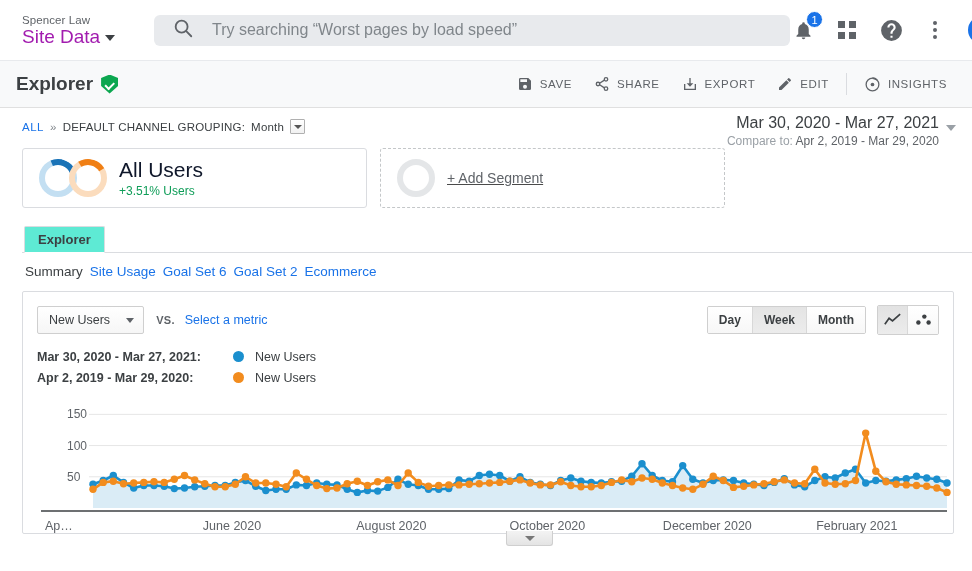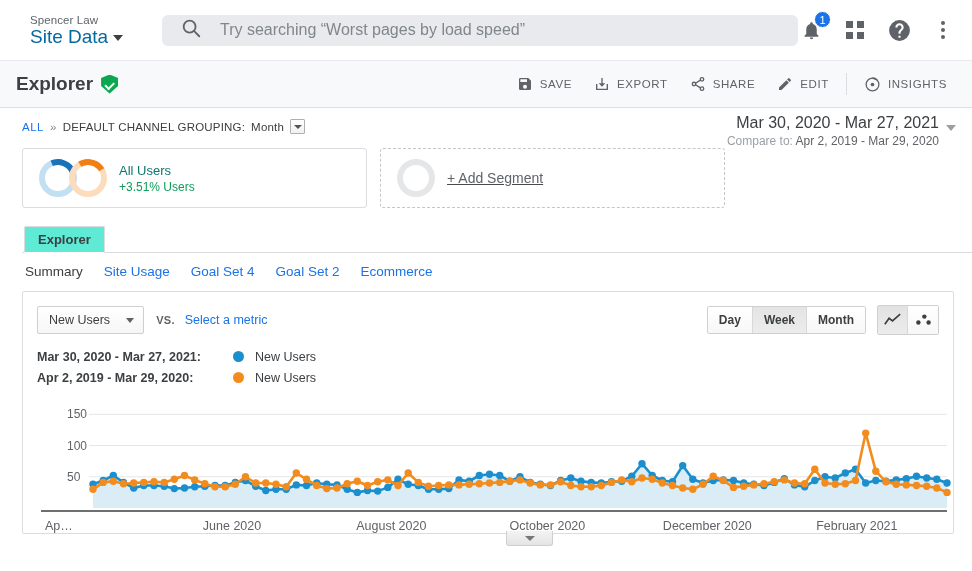--- a/index.html
+++ b/index.html
@@ -14,29 +14,29 @@
   }
 
   
   .topbar {
     position: relative;
     height: 61px;
     background: #ffffff;
     border-bottom: 1px solid #e8eaed;
     display: flex;
     align-items: center;
-    padding: 0 30px;
+    padding: 0 22px;
   }
   .brand { width: 110px; flex: 0 0 auto; line-height: 1.05; }
   .brand-account {
     font-size: 11.5px; color: #5f6368; letter-spacing: .1px;
     margin-bottom: 1px;
   }
   .brand-prop {
-    font-size: 19px; color: #0369a1; font-weight: 400;
+    font-size: 19px; color: #a21caf; font-weight: 400;
     display: flex; align-items: center; gap: 5px;
   }
   .caret-dn {
     width: 0; height: 0;
     border-left: 5px solid transparent;
     border-right: 5px solid transparent;
     border-top: 6px solid #3c4043;
     display: inline-block;
     margin-top: 3px;
   }
@@ -205,21 +205,21 @@
     content:"";
     position: absolute; top: -6px; left: -6px; right: -6px; bottom: -6px;
     border-radius: 50%;
     border: 6px solid transparent;
     border-top-color: #1a73b7;
     transform: rotate(22deg);
   }
   .donut.o::after { border-top-color: #f07f14; transform: rotate(14deg); }
   .donut.empty { border-color: #e4e6e8; }
   .donut.empty::after { display: none; }
-  .seg-text .t1 { font-size: 13px; color: #0f766e; }
+  .seg-text .t1 { font-size: 21px; color: #0f172a; }
   .seg-text .t2 { font-size: 12px; color: #0f9d58; margin-top: 2px; }
   .seg-add { font-size: 14px; color: #5f6368; }
 
   
   .tabs-row {
     margin: 19px 0 0 22px;
     border-bottom: 1px solid #dadce0;
     height: 26px;
     display: flex; align-items: flex-end;
     padding-left: 2px;
@@ -228,21 +228,21 @@
     font-size: 13px; color: #3c4043; font-weight: bold;
     padding: 5px 13px 5px;
     border: 1px solid #dadce0;
     border-bottom: 1px solid #fff;
     background: #5eead4;
     margin-bottom: -1px;
     border-radius: 2px 2px 0 0;
     cursor: pointer;
   }
   .subtabs {
-    display: flex; gap: 21px;
+    display: flex; gap: 7px;
     padding: 11px 0 0 25px;
     font-size: 13.5px;
   }
   .subtab { color: #1a73e8; cursor: pointer; }
   .subtab.active { color: #3c4043; }
 
   
   .panel {
     margin: 12px 18px 0 22px;
     border: 1px solid #dadce0;
@@ -388,34 +388,34 @@
   </div>
 
   <div class="actions">
     <div class="action">
       <svg width="16" height="16" viewBox="0 0 24 24" fill="#5f6368">
           <path d="M17 3H5a2 2 0 00-2 2v14a2 2 0 002 2h14a2 2 0 002-2V7l-4-4zm-5 16a3 3 0 110-6 3 3 0 010 6zm3-10H5V5h10v4z"></path>
         </svg>
       <span>SAVE</span>
     </div>
     <div class="action">
-      <svg width="16" height="16" viewBox="0 0 24 24" fill="#5f6368">
-          <path d="M19 12v7H5v-7H3v9h18v-9h-2zM13 3h-2v8H7l5 5 5-5h-4V3z"></path>
-        </svg>
-      <span>EXPORT</span>
-    </div>
-    <div class="action">
       <svg width="16" height="16" viewBox="0 0 24 24" fill="none" stroke="#5f6368" stroke-width="2">
           <circle cx="18" cy="5" r="2.6"></circle>
           <circle cx="6" cy="12" r="2.6"></circle>
           <circle cx="18" cy="19" r="2.6"></circle>
           <line x1="8.4" y1="10.8" x2="15.6" y2="6.2"></line>
           <line x1="8.4" y1="13.2" x2="15.6" y2="17.8"></line>
         </svg>
       <span>SHARE</span>
+    </div>
+    <div class="action">
+      <svg width="16" height="16" viewBox="0 0 24 24" fill="#5f6368">
+          <path d="M19 12v7H5v-7H3v9h18v-9h-2zM13 3h-2v8H7l5 5 5-5h-4V3z"></path>
+        </svg>
+      <span>EXPORT</span>
     </div>
     <div class="action">
       <svg width="16" height="16" viewBox="0 0 24 24" fill="#5f6368">
           <path d="M3 17.25V21h3.75L17.8 9.94l-3.75-3.75L3 17.25zM20.7 7.04a1 1 0 000-1.41l-2.34-2.34a1 1 0 00-1.41 0l-1.83 1.83 3.75 3.75 1.83-1.83z"></path>
         </svg>
       <span>EDIT</span>
     </div>
     <div class="act-sep"></div>
     <div class="action">
       <svg width="17" height="17" viewBox="0 0 24 24" fill="none" stroke="#5f6368" stroke-width="1.8">
@@ -469,21 +469,21 @@
   </div>
 </div>
 
 <div class="tabs-row">
   <div class="tab">Explorer</div>
 </div>
 
 <div class="subtabs">
   <span class="subtab active">Summary</span>
   <span class="subtab">Site Usage</span>
-  <span class="subtab">Goal Set 4</span>
+  <span class="subtab">Goal Set 6</span>
   <span class="subtab">Goal Set 2</span>
   <span class="subtab">Ecommerce</span>
 </div>
 
 <div class="panel">
 
   <div class="metric-row">
     <div class="metric-select">
       <span>New Users</span>
       <span class="cc"></span>

